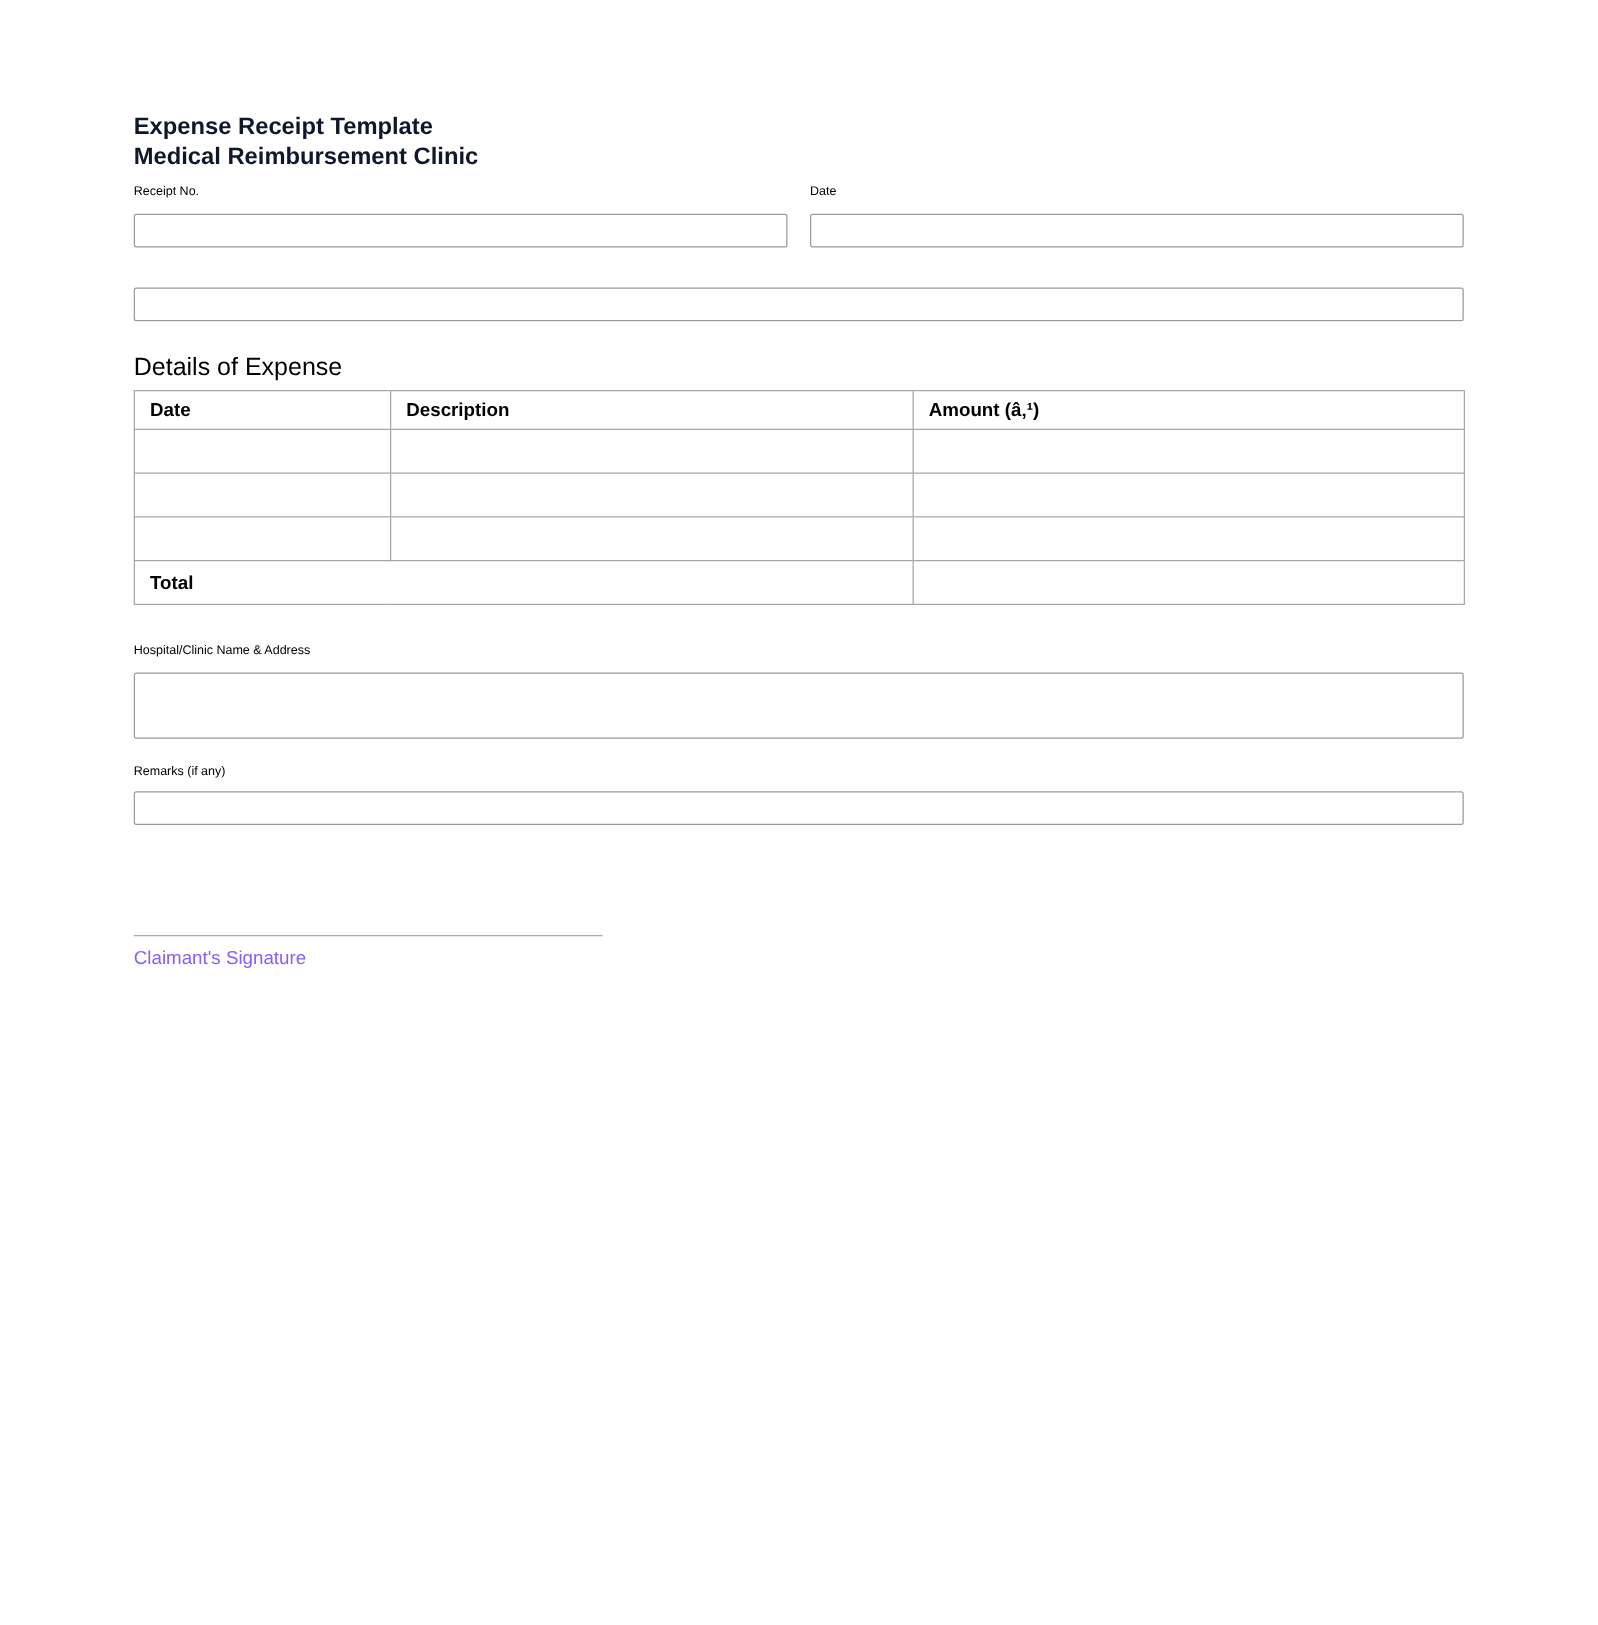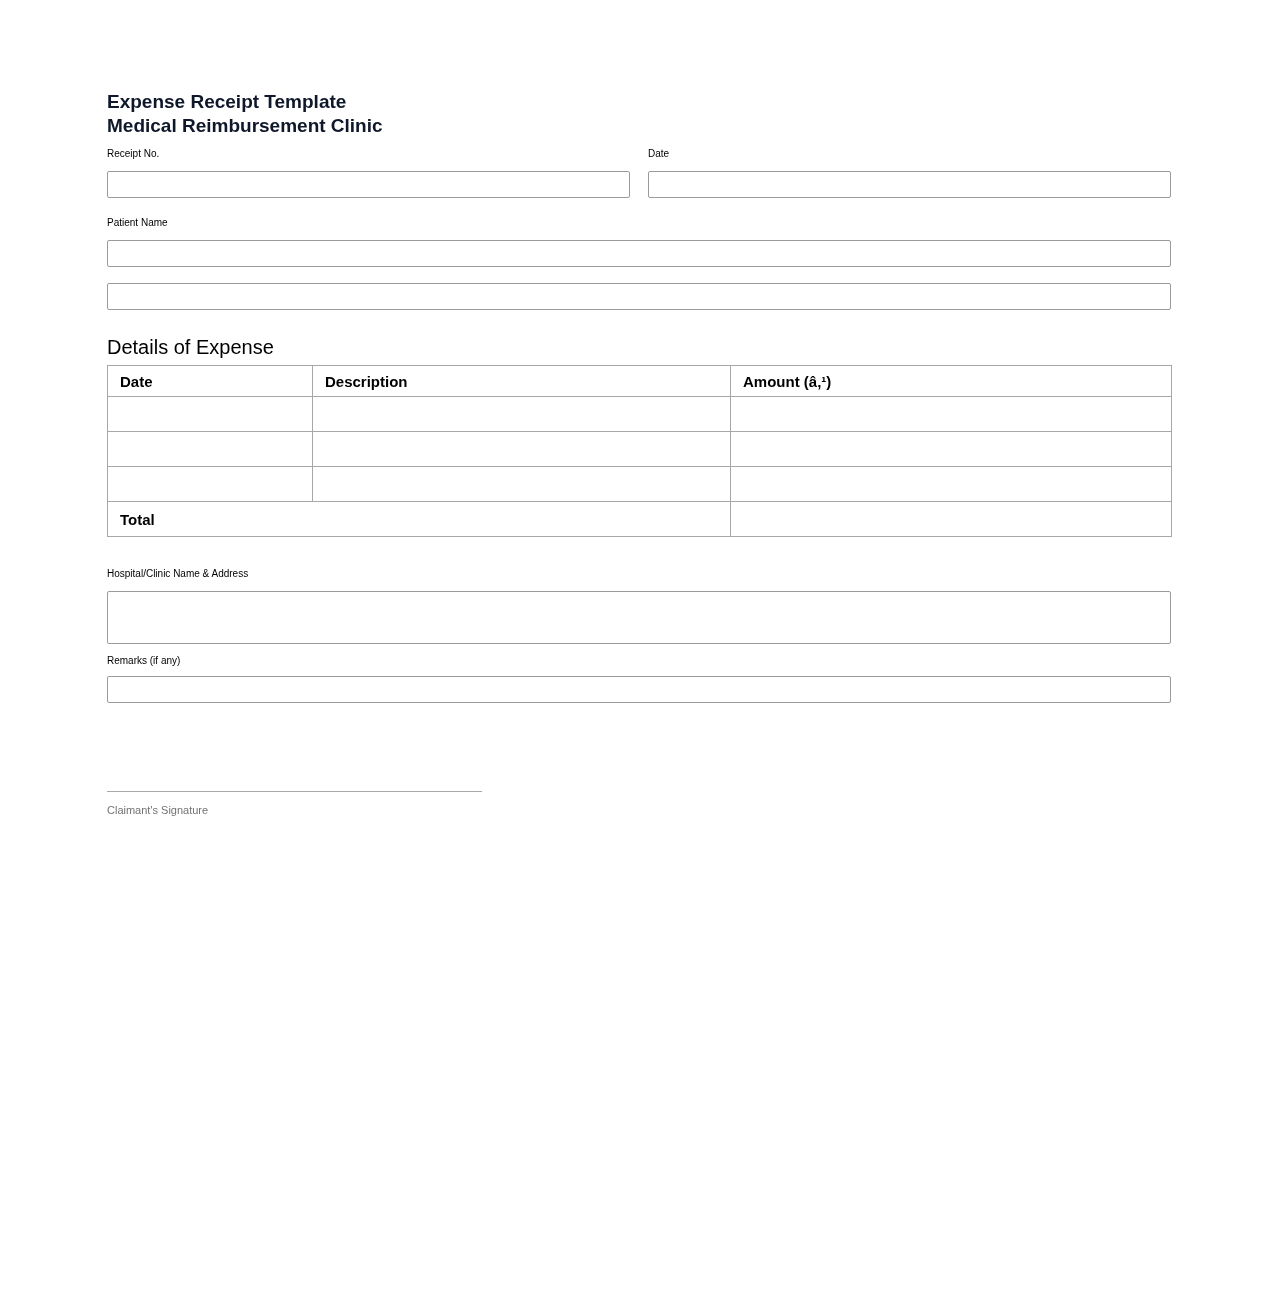--- a/index.html
+++ b/index.html
@@ -78,37 +78,37 @@
     font-size: 15px;
     text-align: left;
     padding: 0 12px;
     vertical-align: middle;
     overflow: hidden;
   }
   table.expense th { height: 31px; font-weight: bold; }
   table.expense td { height: 35px; }
   td.total-cell { font-weight: bold; }
   .hospital-block { margin-top: 28px; }
-  .remarks-block { margin-top: 8px; }
+  .remarks-block { margin-top: 18px; }
   .remarks-block .field-label { margin-bottom: 6px; }
   .sig-row {
     display: flex;
     margin-top: 88px;
   }
   .sig-col-left  { width: 375px; }
   .sig-col-right { width: 374px; margin-left: 223px; }
   .sig-line {
     border-top: 1px solid #a9a9a9;
     height: 0;
   }
   .sig-label {
-    font-size: 11px;
+    font-size: 15px;
     line-height: 18px;
     padding-top: 9px;
-    color: #737373;
+    color: #8b5cf6;
   }
 </style>
 </head>
 <body>
 
 <div class="page">
 
   <div class="title">Expense Receipt Template</div>
   <div class="title">Medical Reimbursement Clinic</div>
 
@@ -117,24 +117,20 @@
       <label class="field-label">Receipt No.</label>
       <input type="text" class="text-input" value="" style="">
     </div>
     <div class="field">
       <label class="field-label">Date</label>
       <input type="text" class="text-input" value="" style="">
     </div>
   </div>
 
   <div class="field-row">
-    <div class="field">
-      <label class="field-label">Patient Name</label>
-      <input type="text" class="text-input" value="" style="">
-    </div>
   </div>
 
   <div class="field-row">
     <div class="field">
       <input type="text" class="text-input" value="" style="">
     </div>
   </div>
 
   <div class="section-label">Details of Expense</div>
 

